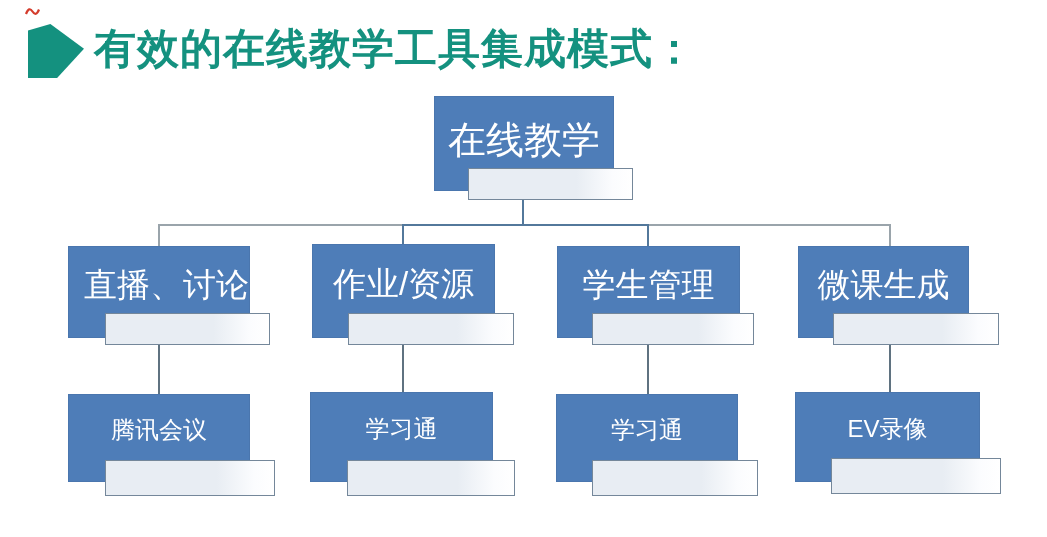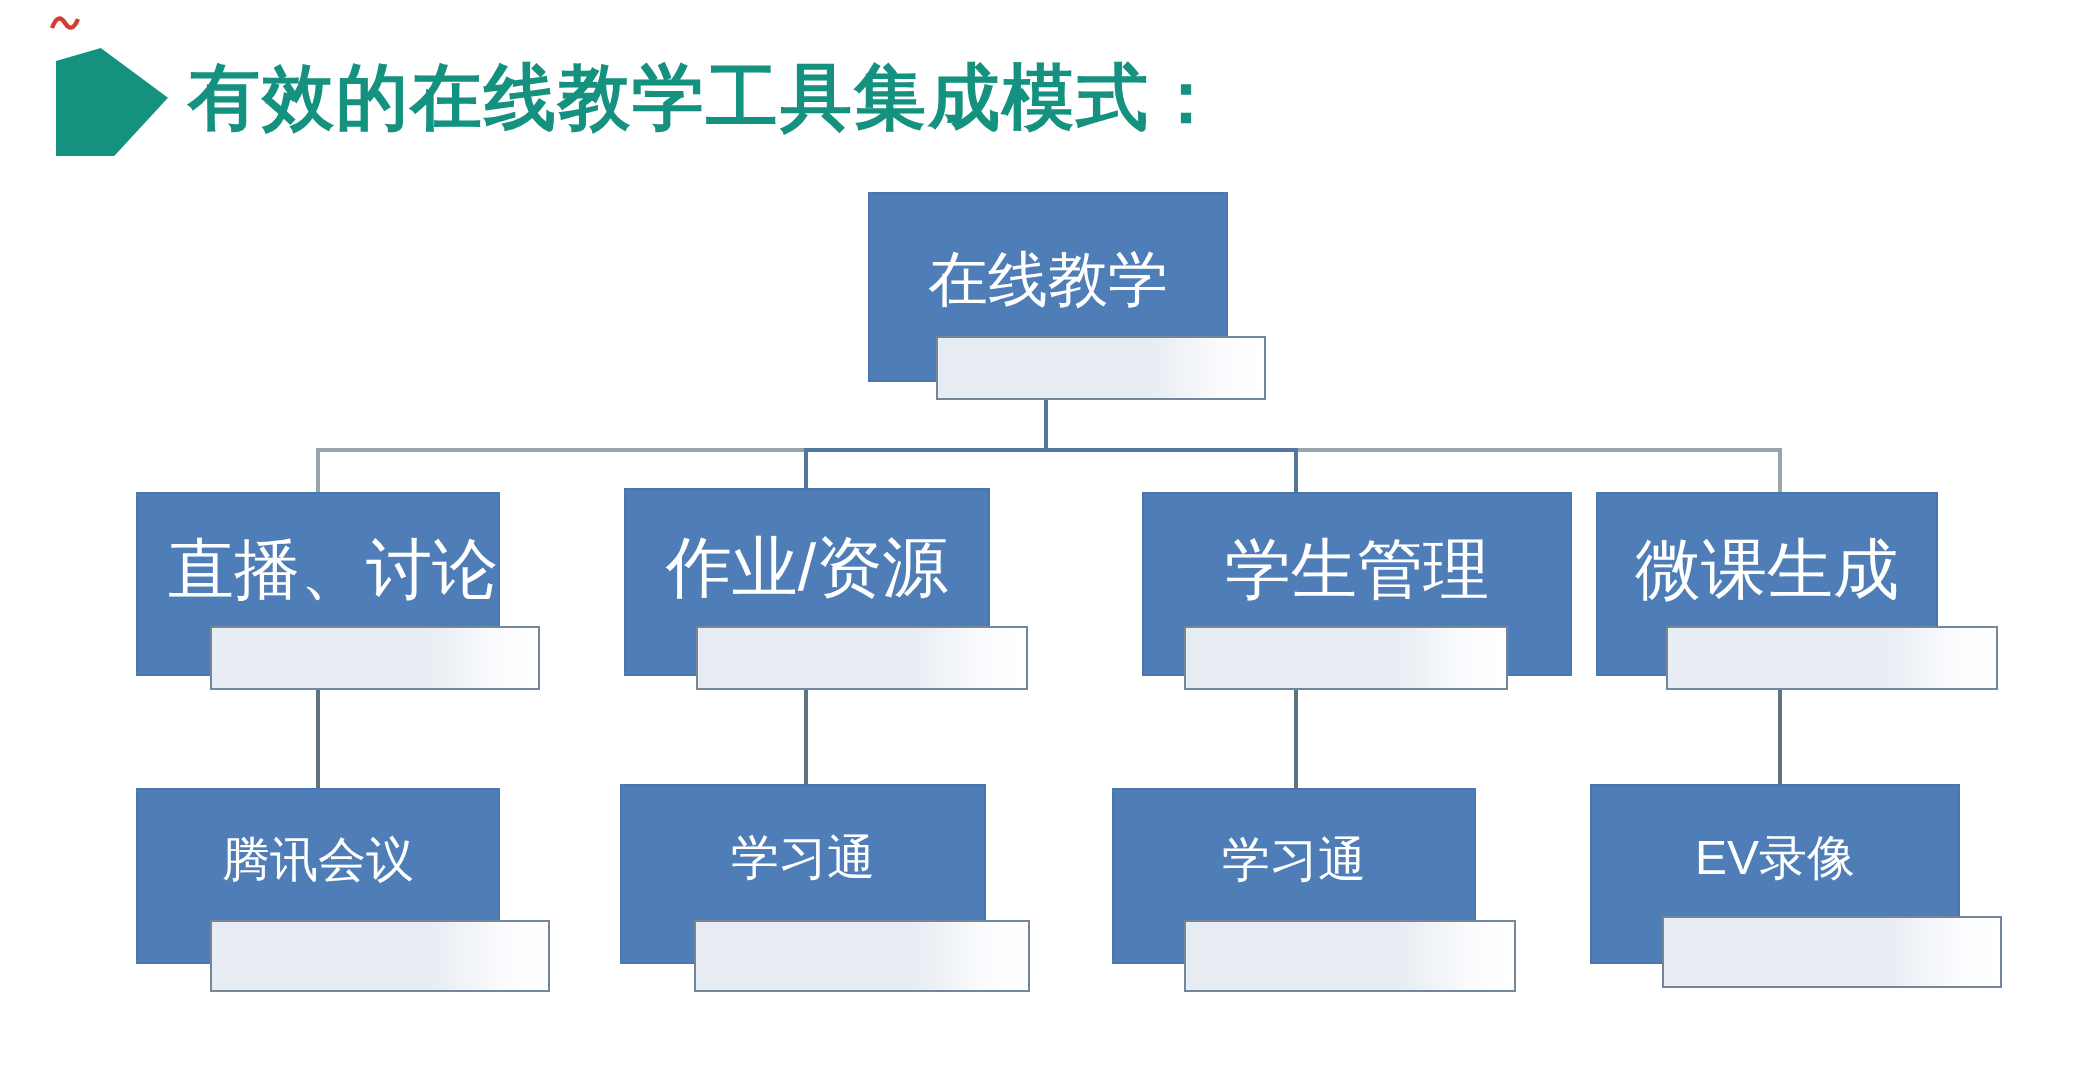--- a/index.html
+++ b/index.html
@@ -8,29 +8,29 @@
     overflow:hidden; font-family:"Liberation Sans", sans-serif;
   }
   .pen-mark { position:absolute; left:24px; top:3px; width:22px; height:15px; }
   .title-arrow {
     position:absolute; left:28px; top:24px; width:56px; height:54px;
     background:#14917F;
     clip-path:polygon(0 12%, 40% 0, 100% 46%, 52% 100%, 0 100%);
   }
   .title {
     position:absolute; left:94px; top:20px; height:58px; line-height:58px;
-    font-size:36px; font-weight:bold; color:#14917F; letter-spacing:1px;
+    font-size:42px; font-weight:bold; color:#14917F; letter-spacing:1px;
     white-space:nowrap;
   }
   .node {
     position:absolute; background:#4E7DB8; color:#ffffff;
     display:flex; align-items:center; justify-content:center; text-align:center;
     box-sizing:border-box; border:1px solid rgba(0,0,0,0.05);
   }
-  .node.root { font-size:30px; font-weight:400; padding-bottom:6px;text-align:right; }
+  .node.root { font-size:38px; font-weight:400; padding-bottom:6px;text-align:right; }
   .node.mid  { font-size:33px; font-weight:400; padding-bottom:14px; }
   .node.leaf { font-size:24px; font-weight:400; padding-bottom:16px; }
   .shadowbox {
     position:absolute; box-sizing:border-box;
     border:1px solid #74879A;
     background:linear-gradient(90deg, #E8EDF3 0%, #E8EDF3 66%, #FBFCFE 88%, #FFFFFF 100%);
   }
   .line { position:absolute; background:#9AA4AB; }
   .line.dark { background:#53789B; }
   .line.mid2 { background:#5F7280; }
@@ -67,21 +67,21 @@
   <div class="node mid" style="left:68px; top:246px; width:182px; height:92px;justify-content:flex-end;">
     <span>直播、讨论</span>
   </div>
   <div class="shadowbox" style="left:105px; top:313px; width:165px; height:32px;"></div>
 
   <div class="node mid" style="left:312px; top:244px; width:183px; height:94px;">
     <span>作业/资源</span>
   </div>
   <div class="shadowbox" style="left:348px; top:313px; width:166px; height:32px;"></div>
 
-  <div class="node mid" style="left:571px; top:246px; width:215px; height:92px;">
+  <div class="node mid" style="left:557px; top:246px; width:183px; height:92px;">
     <span>学生管理</span>
   </div>
   <div class="shadowbox" style="left:592px; top:313px; width:162px; height:32px;"></div>
 
   <div class="node mid" style="left:798px; top:246px; width:171px; height:92px;">
     <span>微课生成</span>
   </div>
   <div class="shadowbox" style="left:833px; top:313px; width:166px; height:32px;"></div>
 
   <div class="node leaf" style="left:68px; top:394px; width:182px; height:88px;">

